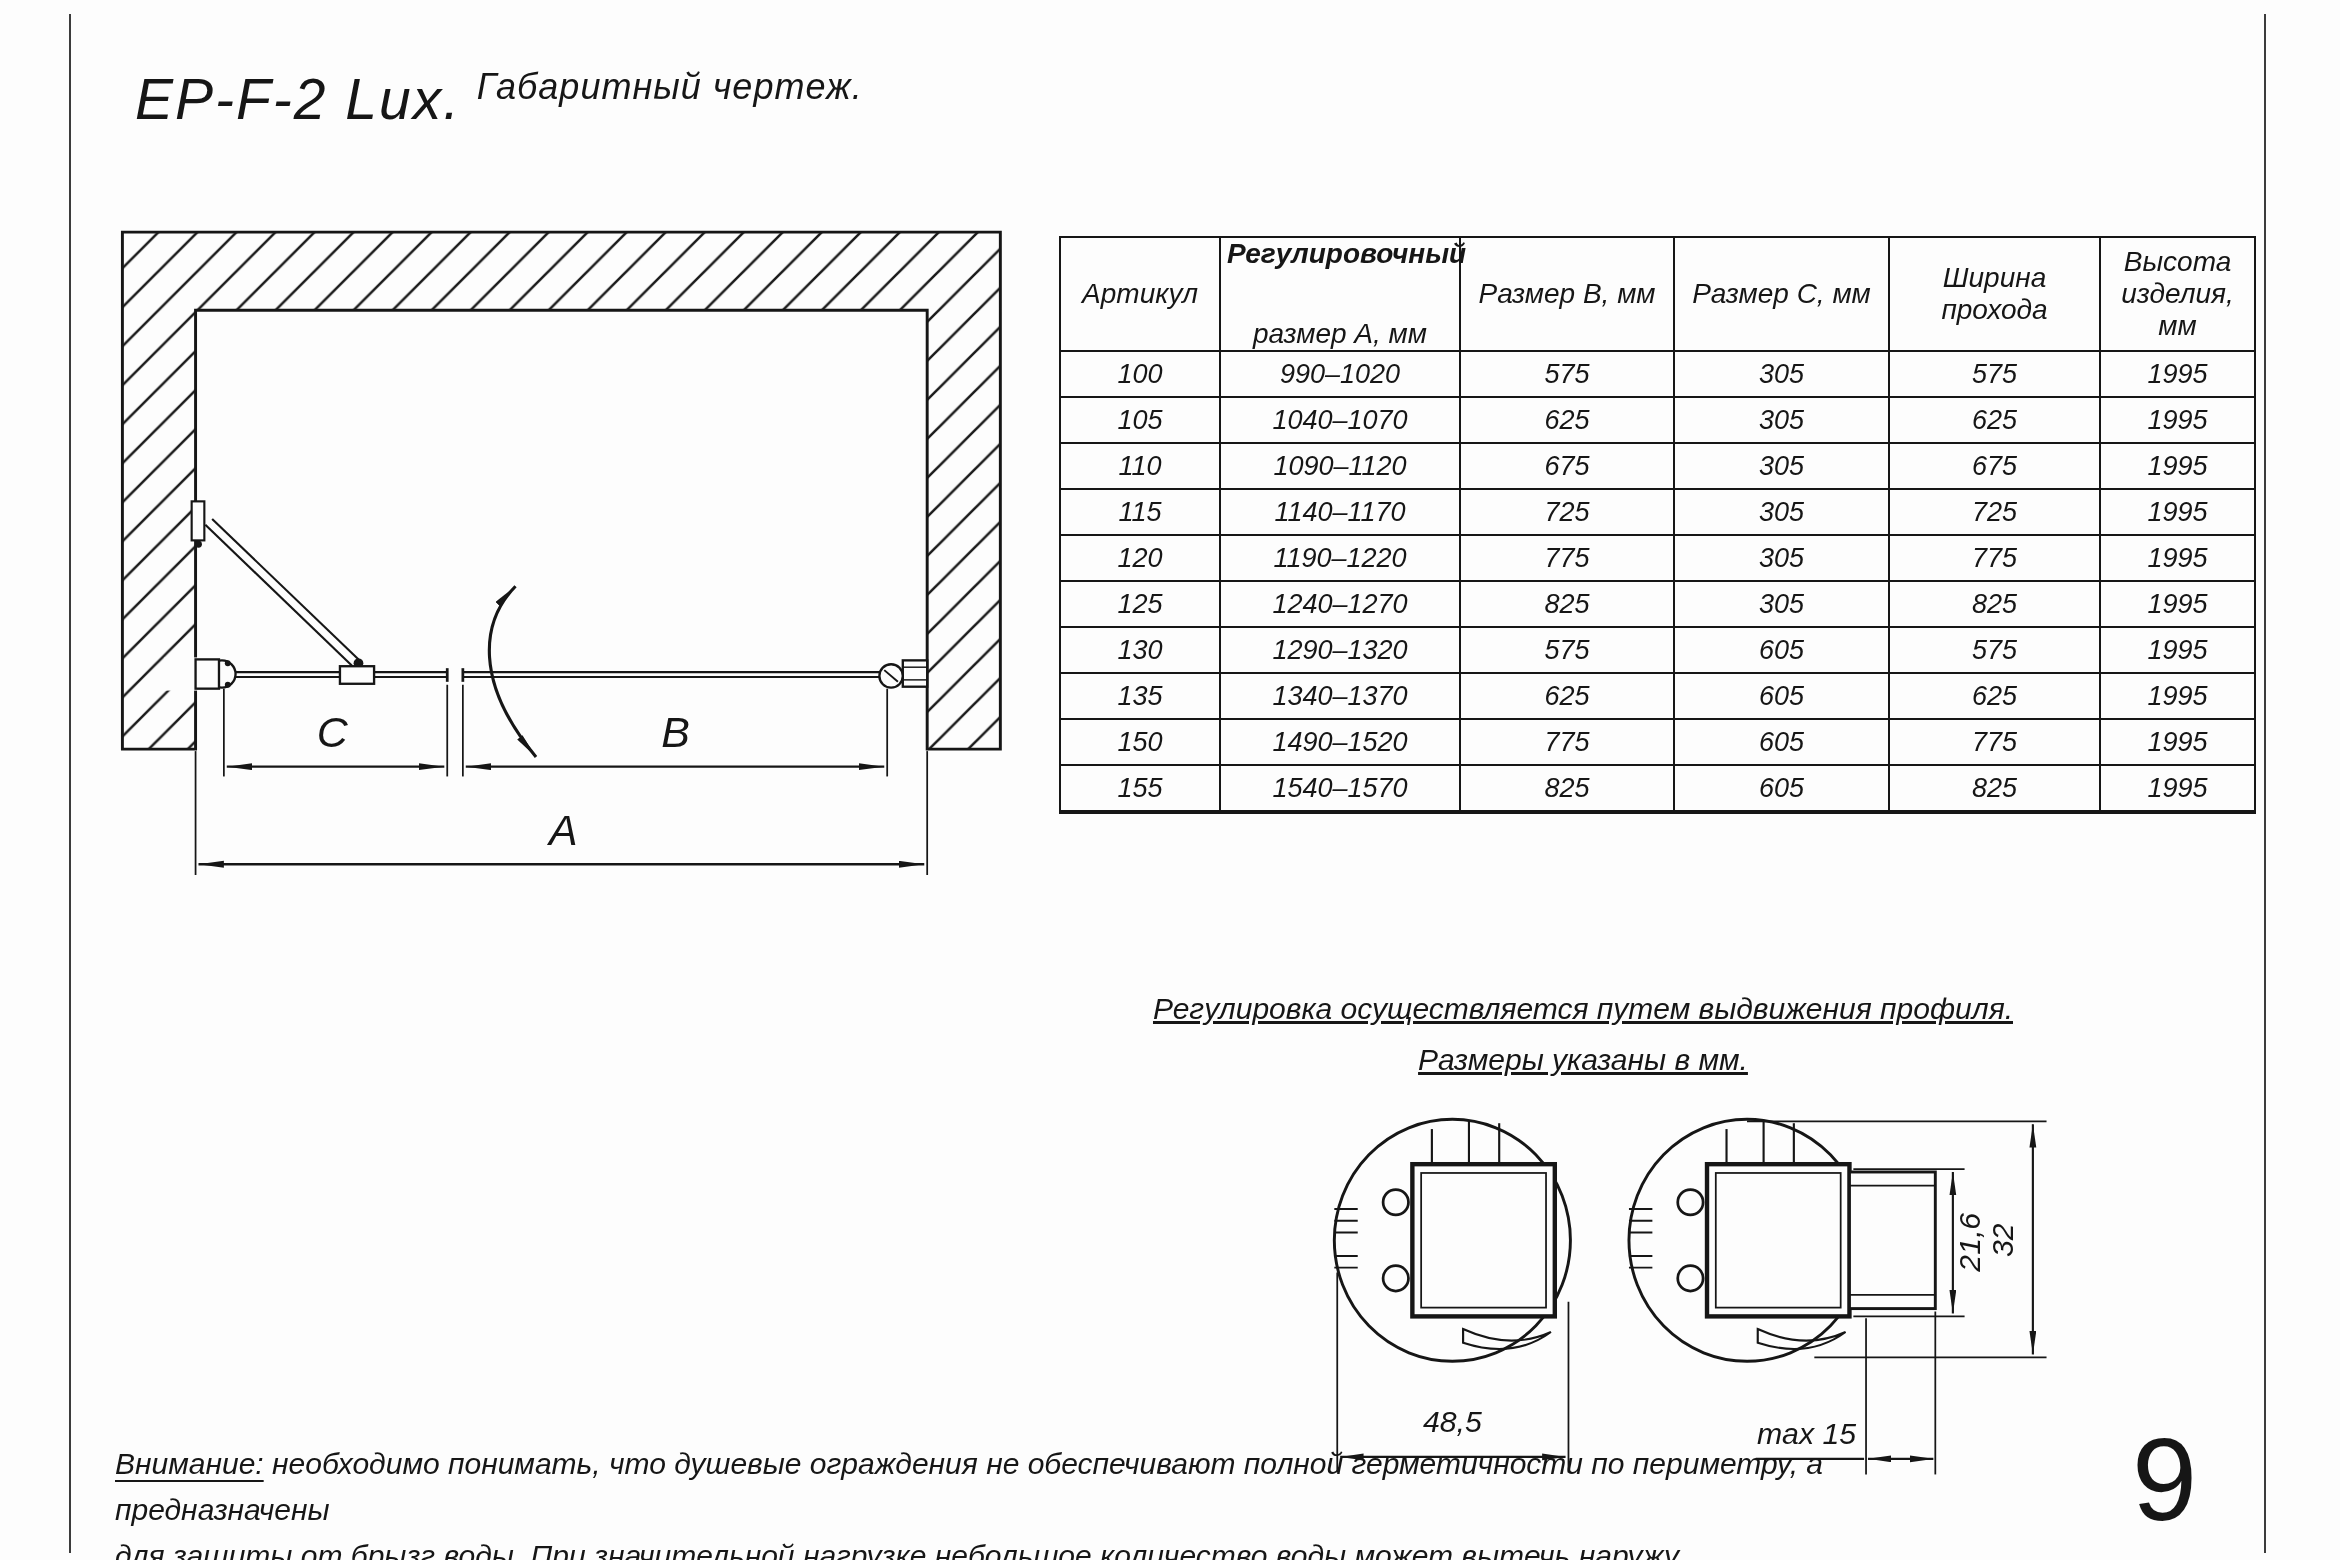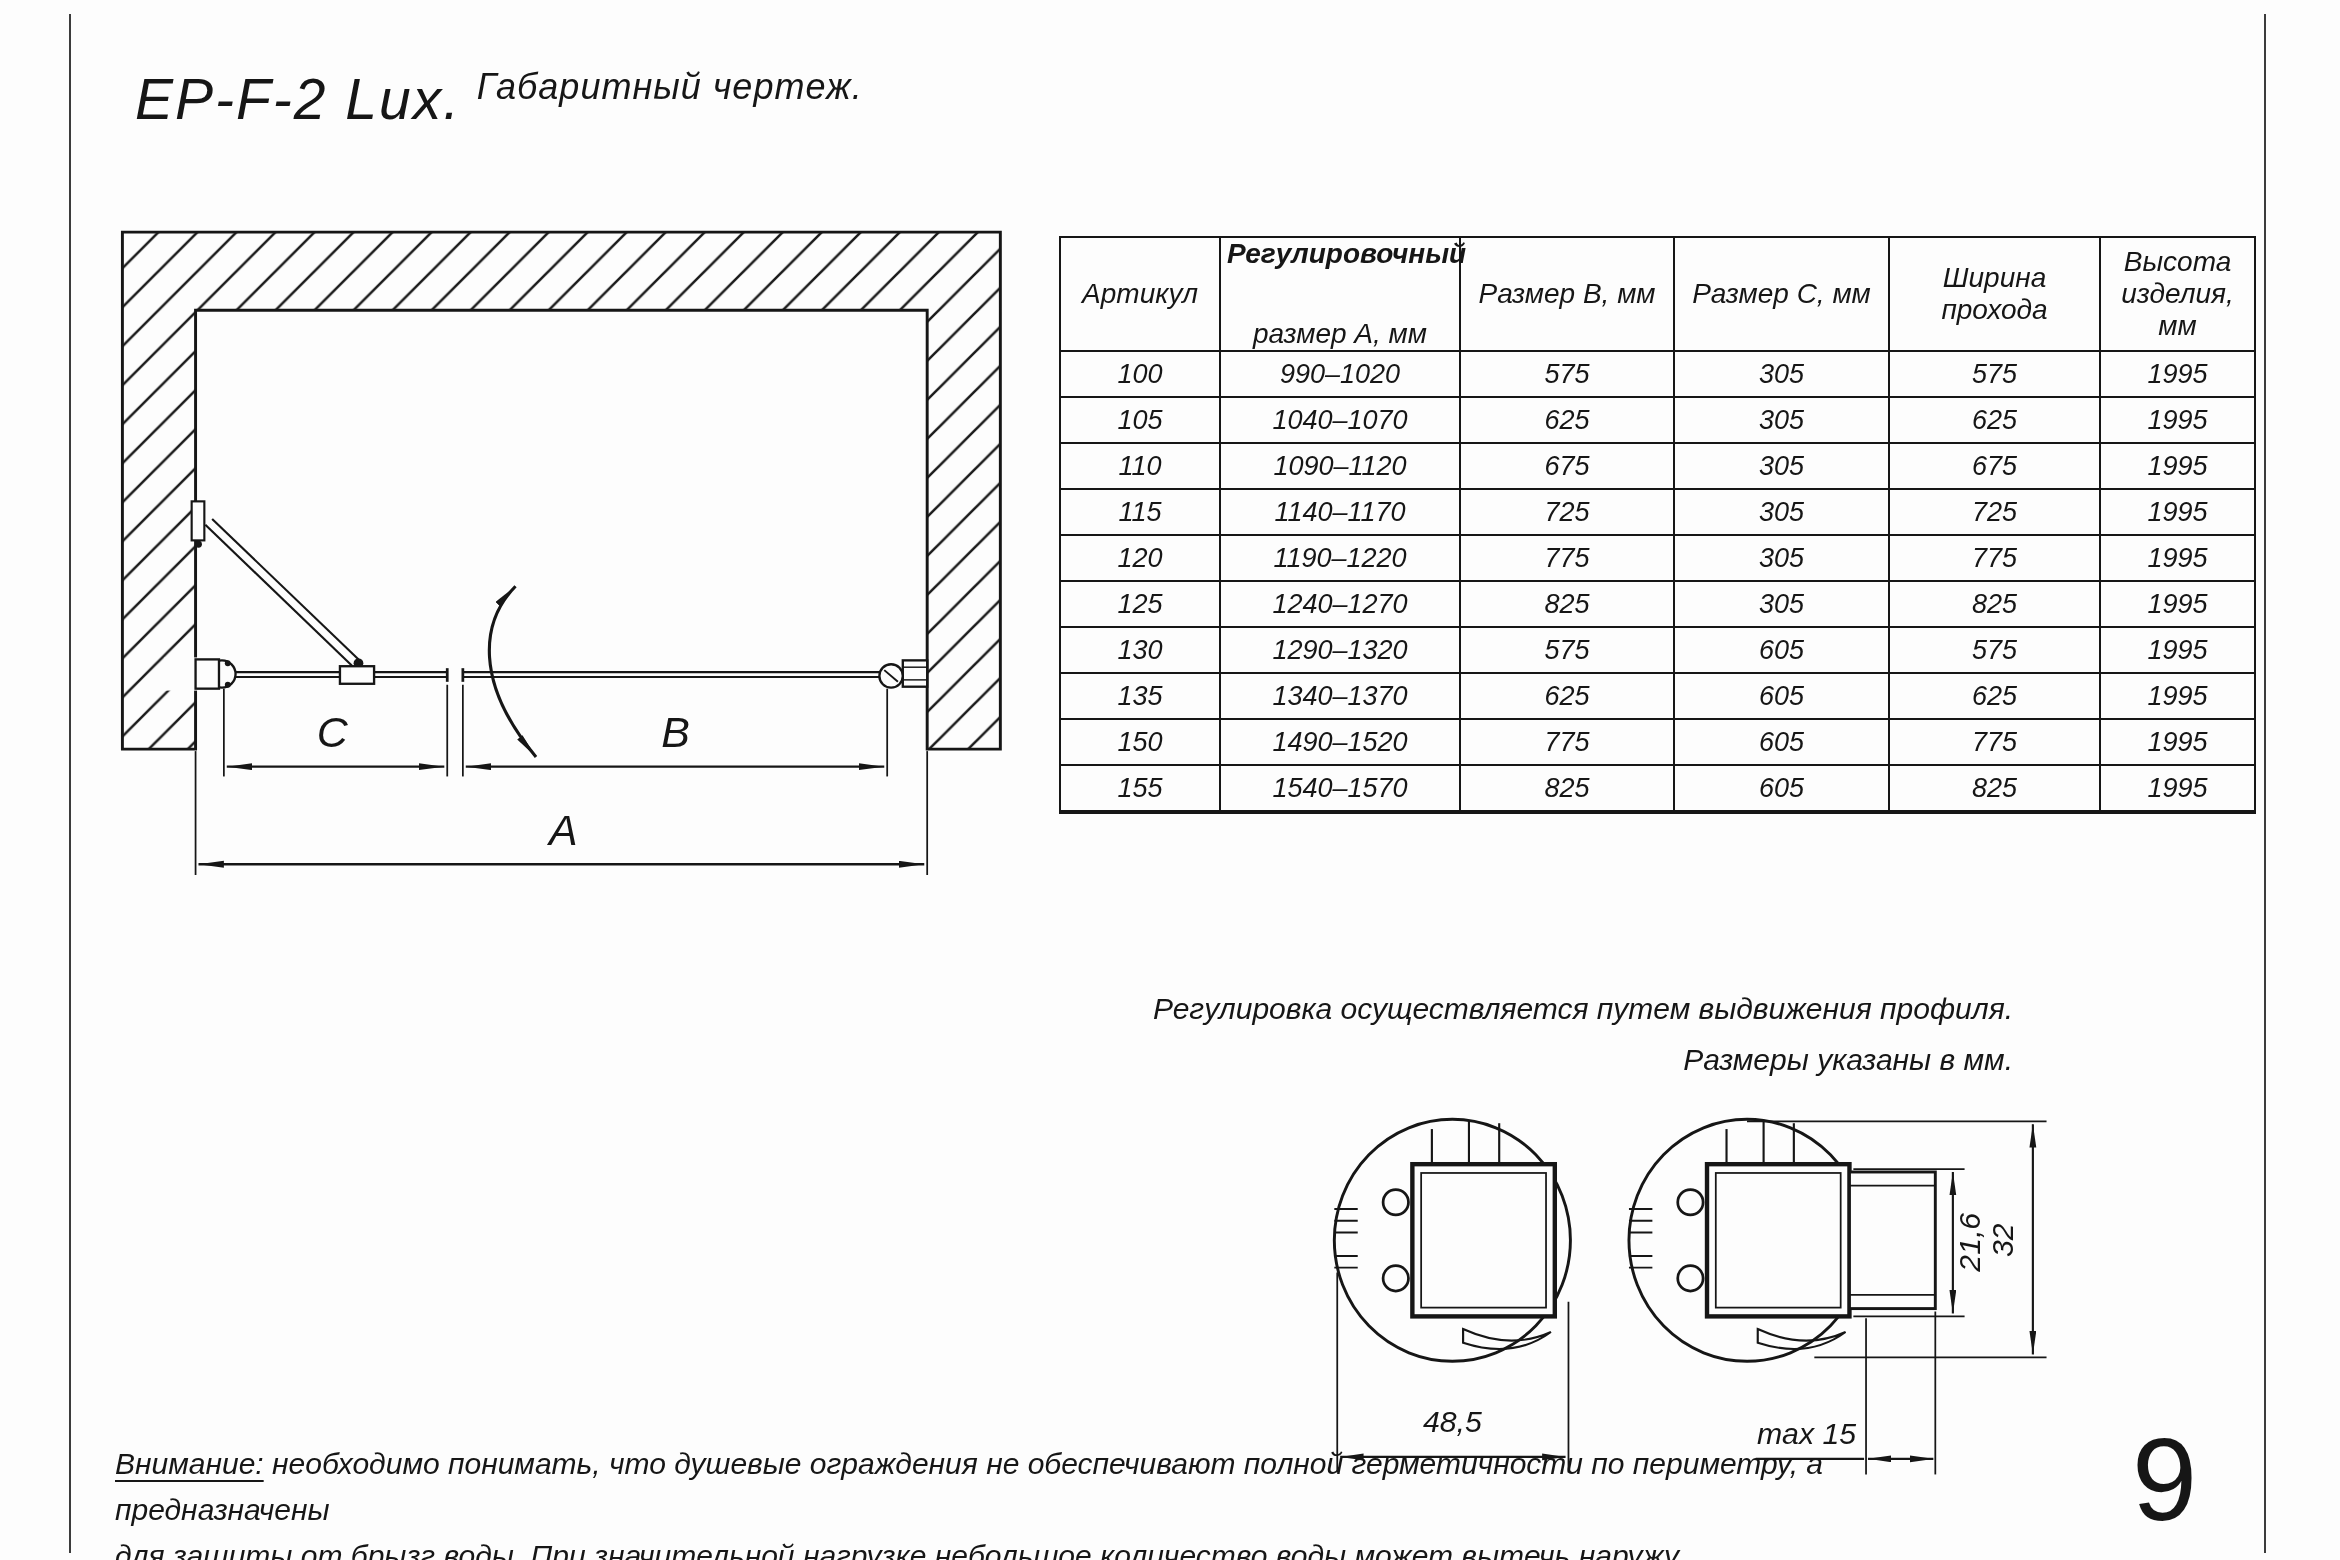--- a/index.html
+++ b/index.html
@@ -17,21 +17,21 @@
 
   table.spec{position:absolute;left:1059px;top:236px;width:1194px;border-collapse:collapse;
              table-layout:fixed;border:2.9px solid #161616;border-bottom:4.9px solid #161616;}
   table.spec th,table.spec td{border:2.9px solid #161616;text-align:center;vertical-align:middle;
              font-weight:normal;font-style:italic;padding:0 5.9px;}
   table.spec th{height:96px;font-size:28px;line-height:32px;}
   table.spec td{height:44px;font-size:27px;}
   .th-bold{font-weight:bold;display:block;}
   .th-line{display:block;margin-top:48px;}
 
-  .notes{position:absolute;right:328px;top:983px;text-align:right;font-size:30px;line-height:51px;white-space:nowrap;}
+  .notes{position:absolute;right:328px;top:983px;text-align:center;font-size:30px;line-height:51px;white-space:nowrap;text-decoration:underline;}
 
   .warning{position:absolute;left:115px;top:1441px;font-size:30px;line-height:46px;width:1911px;}
   .warning .u{text-decoration:underline;text-underline-offset:5.9px;text-decoration-thickness:2px;}
 
   .page-number{position:absolute;left:2132px;top:1412px;font-size:117px;font-style:normal;
                font-family:"Liberation Sans",sans-serif;}
 </style>
 </head>
 <body>
 

